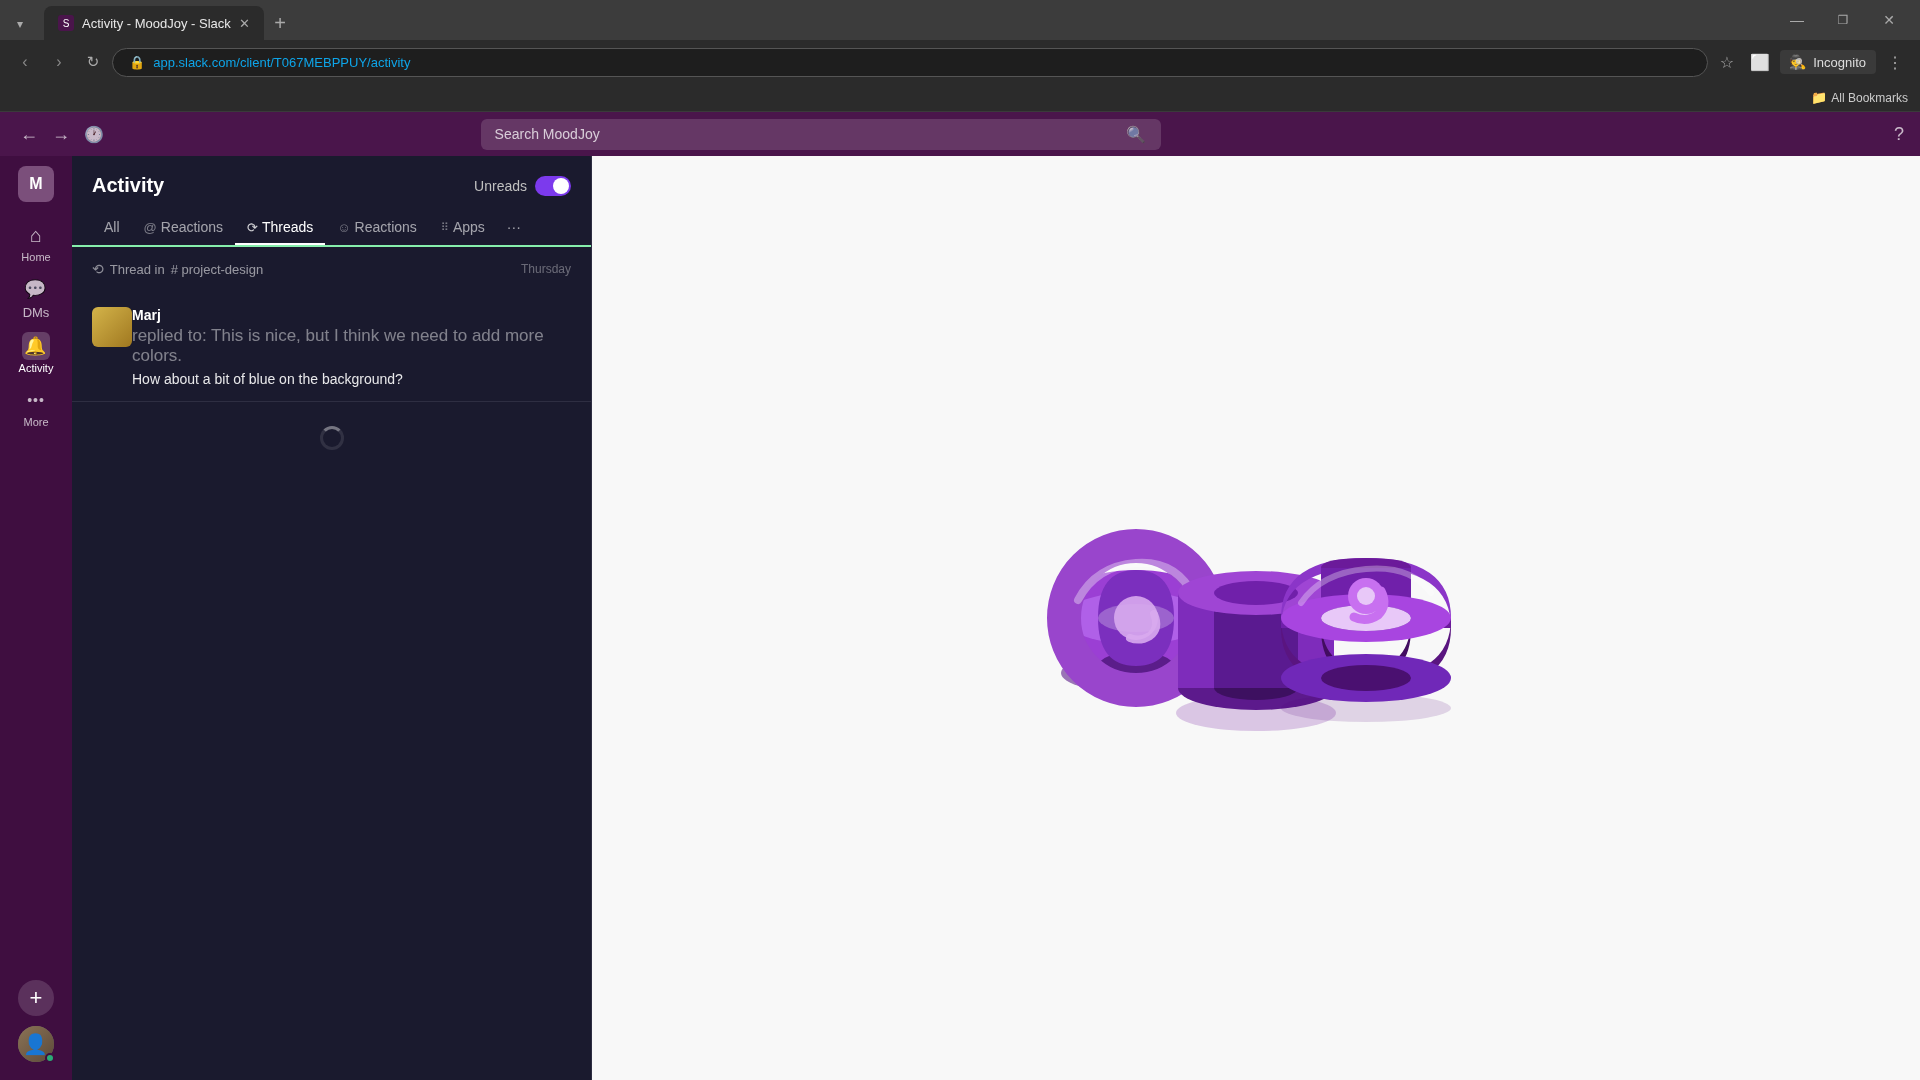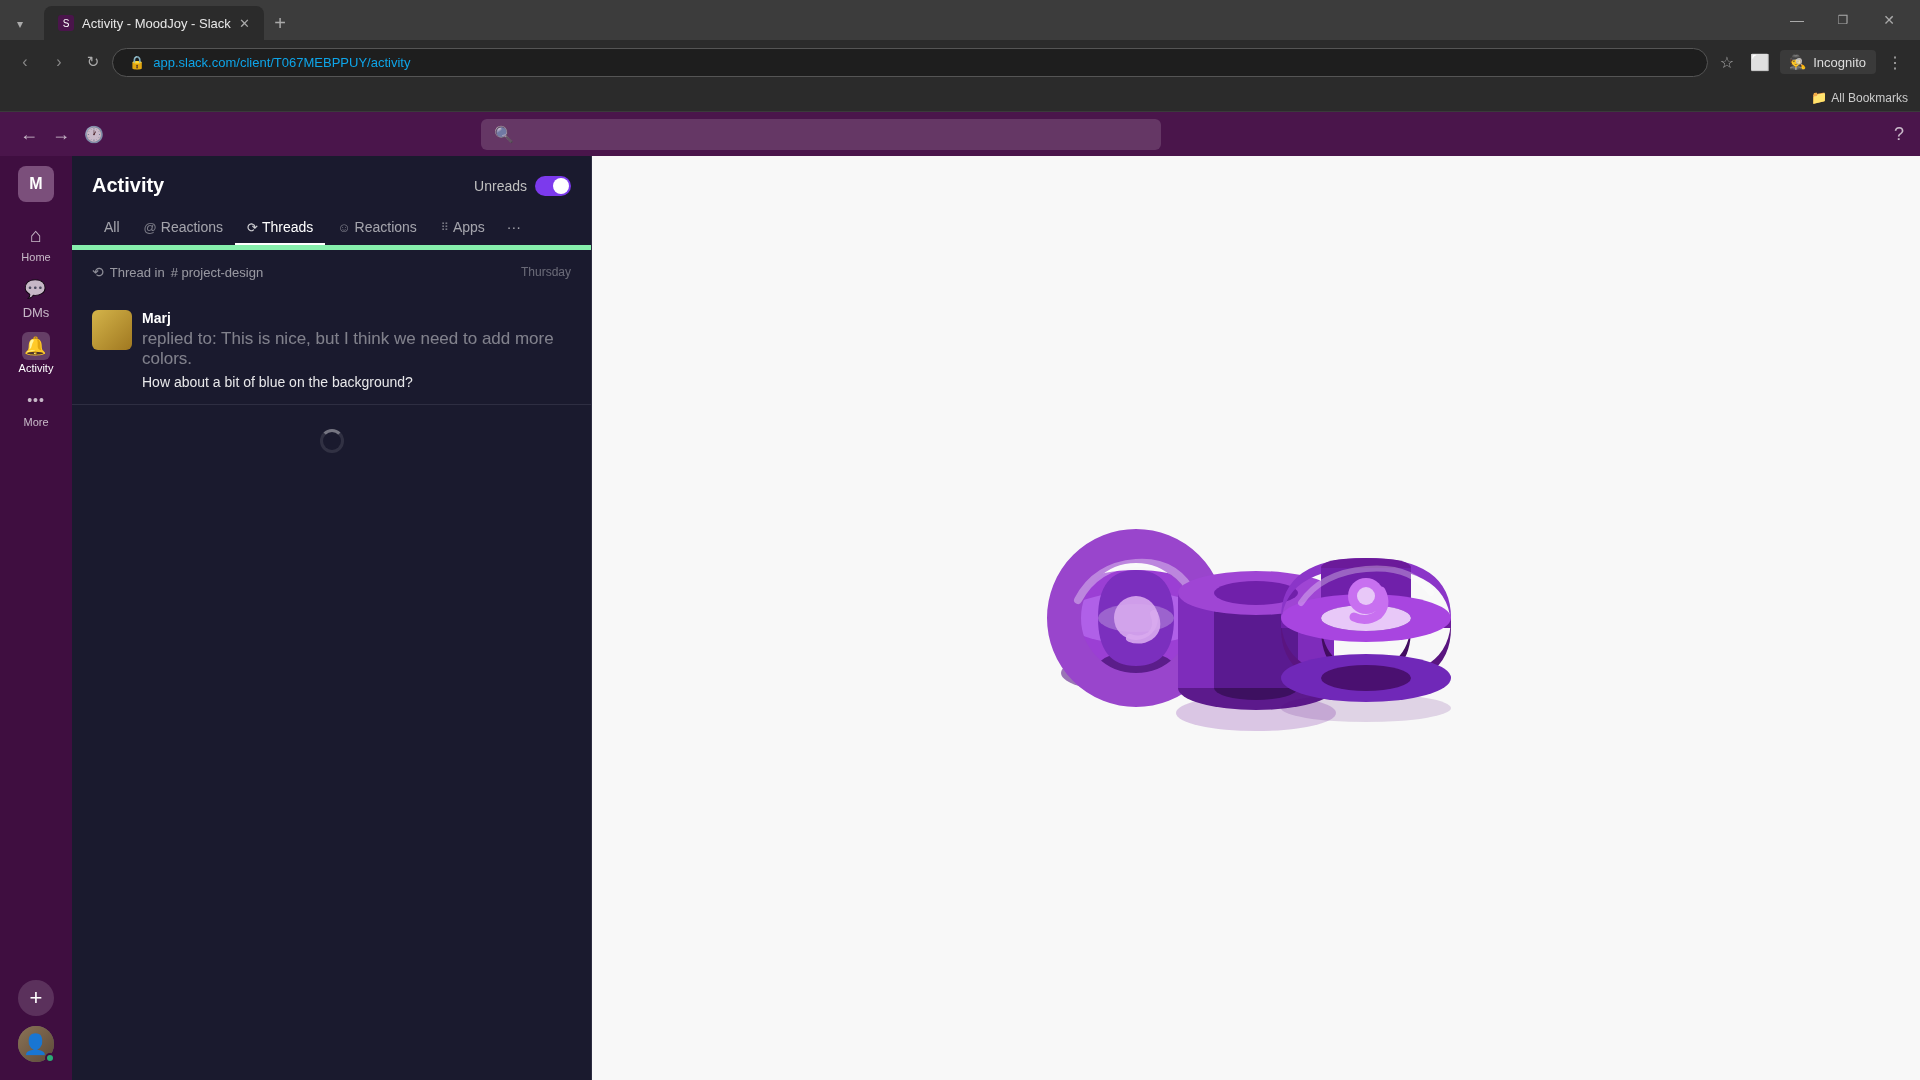--- a/index.html
+++ b/index.html
@@ -58,20 +58,21 @@
 
   <div style="display:flex; flex-direction:column; flex:1;">
 
     <div style="background:#4a154b; display:flex; align-items:center; padding:0 16px; height:44px; gap:12px;">
       <div style="display:flex; gap:6px; align-items:center;">
         <div style="color:rgba(255,255,255,0.7); font-size:18px; cursor:pointer; padding:4px;">←</div>
         <div style="color:rgba(255,255,255,0.7); font-size:18px; cursor:pointer; padding:4px;">→</div>
         <div style="color:rgba(255,255,255,0.7); font-size:16px; cursor:pointer; padding:4px;">🕐</div>
       </div>
       <div style="flex:1; max-width:680px; margin:0 auto; background:rgba(255,255,255,0.15); border-radius:6px; padding:6px 14px; display:flex; align-items:center; gap:10px; cursor:pointer;">
+        <span style="color:rgba(255,255,255,0.75); font-size:14px; flex:1;">Search MoodJoy</span>
         <span style="color:rgba(255,255,255,0.7); font-size:16px;">🔍</span>
       </div>
       <div style="color:rgba(255,255,255,0.7); font-size:18px; margin-left:auto; cursor:pointer;">?</div>
     </div>
 
     <div style="display:flex; flex:1;">
 
       <div style="width:72px; background:#3f0e40; display:flex; flex-direction:column; align-items:center; padding:10px 0; gap:2px;">
         <div style="width:36px; height:36px; border-radius:8px; background:#7b4f7b; display:flex; align-items:center; justify-content:center; color:white; font-weight:bold; font-size:16px; cursor:pointer; margin-bottom:12px;">
           <span>M</span>
@@ -116,21 +117,21 @@
             <span style="color:white; font-size:20px; font-weight:700;">Activity</span>
             <div style="display:flex; align-items:center; gap:8px;">
               <span style="color:#c0c0c0; font-size:14px;">Unreads</span>
               <div style="width:36px; height:20px; background:#7c3aed; border-radius:10px; position:relative; cursor:pointer;">
                 <div style="width:16px; height:16px; background:white; border-radius:50%; position:absolute; top:2px; right:2px;"></div>
               </div>
             </div>
           </div>
         </div>
 
-        <div style="display:flex; border-bottom:5px solid #86efac; padding:0 20px; gap:0;">
+        <div style="display:flex; border-bottom:2px solid #86efac; padding:0 20px; gap:0;">
           <div style="padding:8px 12px; color:rgba(255,255,255,0.6); font-size:14px; cursor:pointer; border-bottom:2px solid transparent;">
             <span>All</span>
           </div>
           <div style="padding:8px 12px; color:rgba(255,255,255,0.6); font-size:14px; cursor:pointer; border-bottom:2px solid transparent; display:flex; align-items:center; gap:4px;">
             <span style="font-size:13px; opacity:0.7;">@</span>
             <span>Reactions</span>
           </div>
           <div style="padding:8px 12px; color:white; font-size:14px; cursor:pointer; border-bottom:2px solid white; font-weight:500; display:flex; align-items:center; gap:4px;">
             <span style="font-size:13px; opacity:0.8;">⟳</span>
             <span>Threads</span>
@@ -150,21 +151,21 @@
 
         <div style="padding:14px 20px; border-bottom:1px solid #2e2e42;">
           <div style="display:flex; align-items:center; justify-content:space-between; margin-bottom:10px;">
             <div style="display:flex; align-items:center; gap:6px;">
               <span style="color:rgba(255,255,255,0.5); font-size:14px;">⟲</span>
               <span style="color:rgba(255,255,255,0.55); font-size:13px;">Thread in</span>
               <span style="color:rgba(255,255,255,0.55); font-size:13px; cursor:pointer;"># project-design</span>
             </div>
             <span style="color:rgba(255,255,255,0.35); font-size:12px;text-align:center;">Thursday</span>
           </div>
-          <div style="display:flex; gap:10px; align-items:flex-start;margin-top:30px;">
+          <div style="display:flex; align-items:flex-start;margin-top:30px;">
             <div style="width:40px; height:40px; border-radius:6px; flex-shrink:0; overflow:hidden; cursor:pointer;">
               <div style="width:100%; height:100%; background:linear-gradient(135deg, #d4b44a, #a07820);"></div>
             </div>
             <div style="flex:1;">
               <div style="color:white; font-weight:600; font-size:14px; margin-bottom:3px;">Marj</div>
               <div style="color:rgba(255,255,255,0.45); font-size:17px; margin-bottom:5px;">replied to: This is nice, but I think we need to add more colors.</div>
               <div style="color:rgba(255,255,255,0.9); font-size:14px; font-weight:500;">How about a bit of blue on the background?</div>
             </div>
           </div>
         </div>

